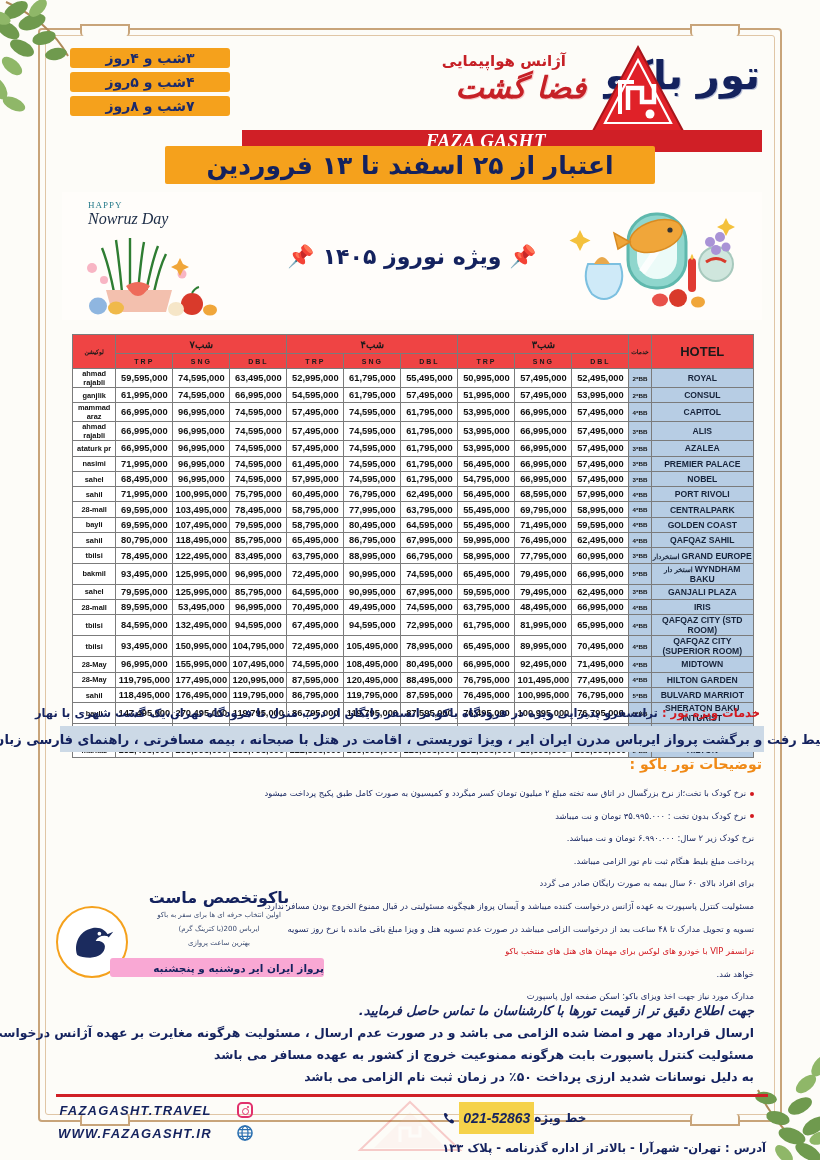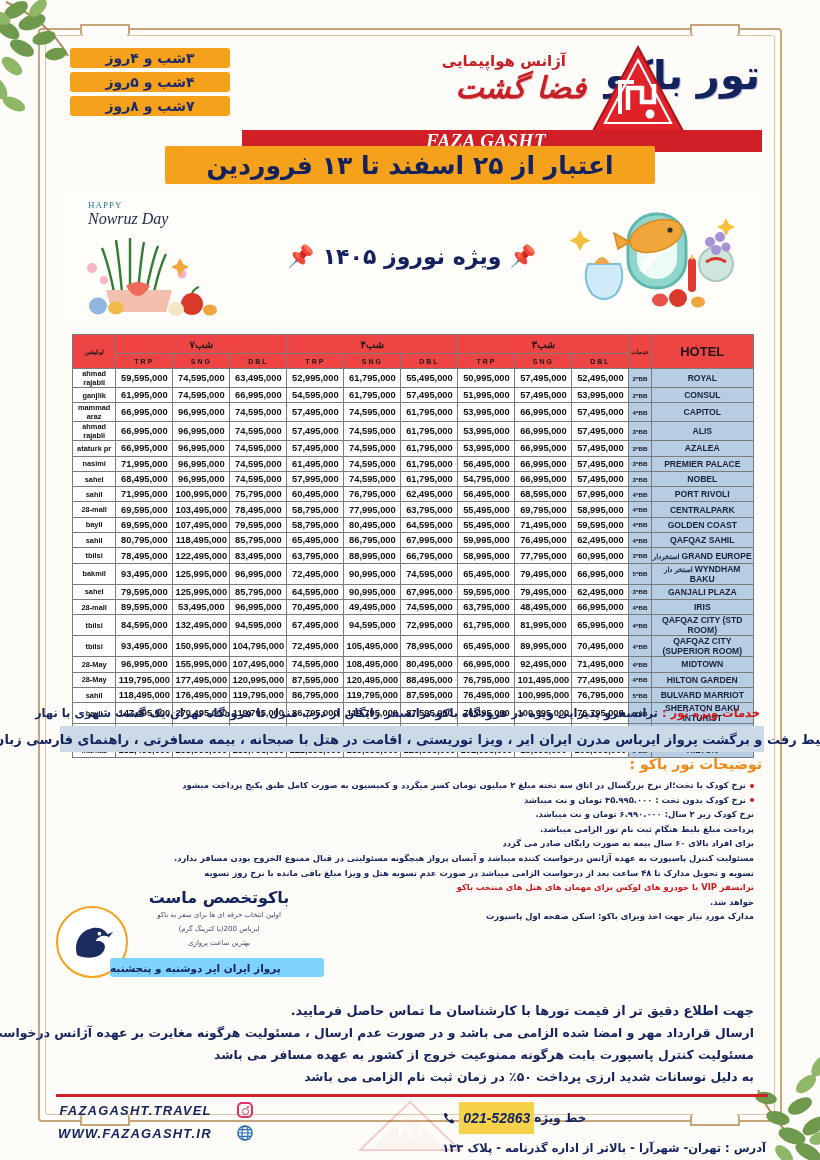--- a/index.html
+++ b/index.html
@@ -162,56 +162,57 @@
   
   #exp-title{
     position:absolute;right:58px;top:756px;
     color:#f08a17;font-weight:bold;font-size:14px;
   }
   #exp-body{
     position:absolute;right:66px;top:778px;width:560px;
     text-align:right;
   }
   #exp-body .ln{
-    font-size:8.4px;color:#14225e;font-weight:bold;line-height:14.6px;
+    font-size:8.4px;color:#14225e;font-weight:normal;line-height:14.6px;
     white-space:nowrap;
+    margin-top:8px;
   }
   #exp-body .ln.red{color:#d2181f;}
   #exp-body .ln.bullet:before{
     content:"";display:inline-block;width:4px;height:4px;border-radius:50%;
     background:#d2181f;margin-left:4px;vertical-align:middle;
   }
 
   
   #baku-spec{
     position:absolute;left:108px;top:888px;width:222px;text-align:center;
   }
   #baku-spec .t1{font-size:16px;font-weight:bold;color:#14225e;}
   #baku-spec .t2{font-size:7px;color:#3a4a70;margin-top:3px;line-height:11px;}
   #baku-pill{
     position:absolute;left:110px;top:958px;width:214px;height:19px;
-    background:#7dd3fc;border-radius:3px;
-    display:flex;align-items:center;justify-content:flex-end;
+    background:#f9a8d4;border-radius:3px;
+    display:flex;align-items:center;justify-content:flex-start;
   }
   #baku-pill span{font-size:10.5px;font-weight:bold;color:#14225e;white-space:nowrap;}
   #bird-circle{
     position:absolute;left:56px;top:906px;width:68px;height:68px;
     border:2px solid #f5a11c;border-radius:50%;background:#ffffff;
     display:flex;align-items:center;justify-content:center;
   }
 
   
   #bottom-notes{
     position:absolute;right:66px;top:1000px;width:690px;text-align:right;
   }
   #bottom-notes .bn{
     font-size:12.4px;color:#14225e;font-weight:bold;line-height:22px;
     white-space:nowrap;
   }
-  #bottom-notes .bn.first{font-size:12.8px;}
+  #bottom-notes .bn.first{font-size:12.8px;font-style:italic;}
 
   
   #footer-rule{
     position:absolute;left:56px;top:1094px;width:712px;height:2.5px;background:#d01f26;
   }
   #footer{
     position:absolute;left:56px;top:1098px;width:712px;height:56px;
   }
   .f-left{position:absolute;left:2px;top:4px;}
   .f-row{display:flex;align-items:center;margin-bottom:7px;}

